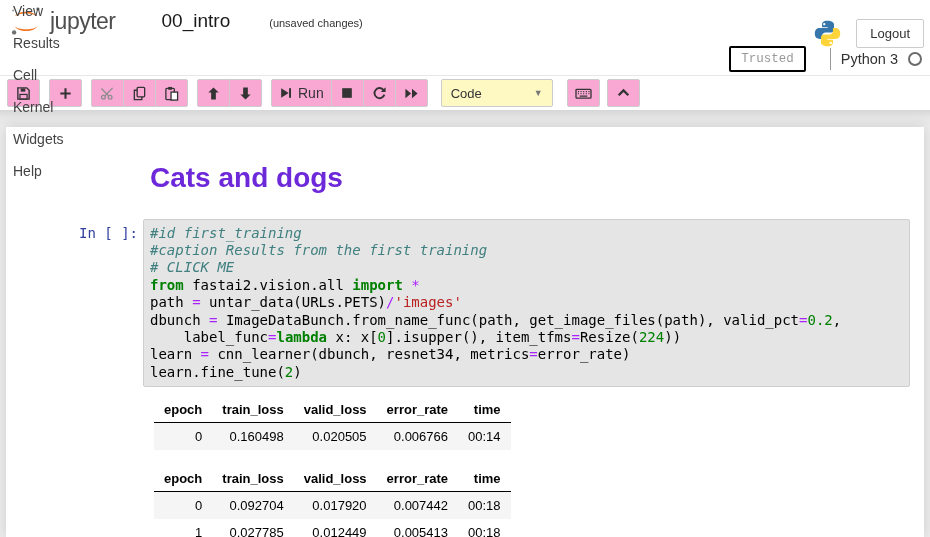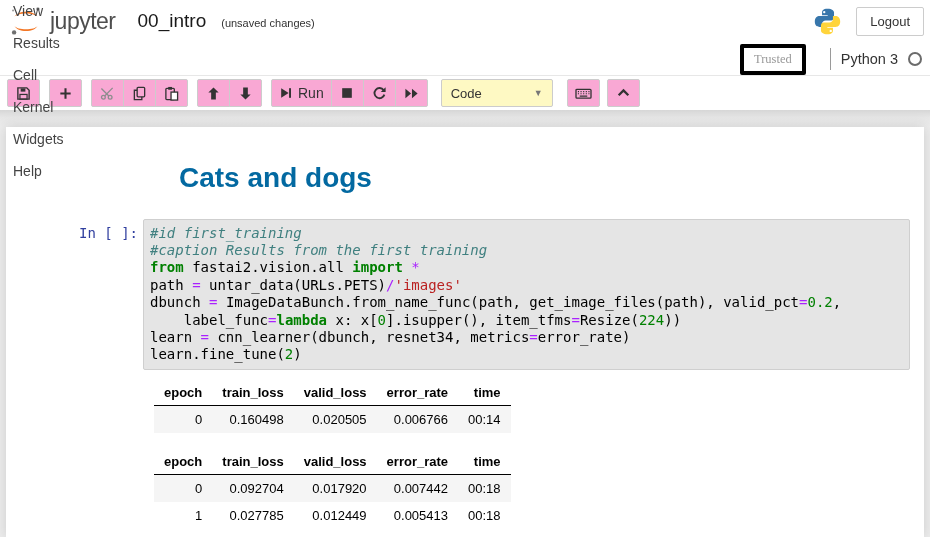--- a/index.html
+++ b/index.html
@@ -1,33 +1,33 @@
 <!DOCTYPE html>
 <html><head>
 <meta charset="utf-8">
 <style>
   * { box-sizing: border-box; margin: 0; padding: 0; }
   html, body { width: 930px; height: 537px; overflow: hidden; }
   body { font-family: "Liberation Sans", sans-serif; background: #eeeeee; color: #000; }
 
   
   .app-header { background: #fff; }
-  .topbar { height: 42px; position: relative; display: flex; align-items: center; padding-left: 8px; }
+  .topbar { height: 42px; position: relative; display: flex; align-items: center; padding-left: 8px; gap: 24px; }
   .logo-link { display: flex; align-items: center; text-decoration: none; cursor: pointer; }
   .wordmark { font-size: 23px; color: #4e4e4e; margin-left: 6px; letter-spacing: -0.5px; }
   .nb-title { font-size: 19px; color: #1a1a1a; margin-left: 22px; cursor: pointer; }
   .checkpoint { font-size: 11px; color: #333; margin-left: 15px; margin-top: 4px; }
-  .top-right { position: absolute; right: 6px; top: 0; height: 42px; display: flex; align-items: center; gap: 14px; }
+  .top-right { position: absolute; right: 6px; top: 12px; height: 42px; display: flex; align-items: center; gap: 14px; }
   .logout-btn { background: #fff; border: 1px solid #ccc; border-radius: 2px; padding: 6px 13px; font-size: 13px; color: #333; cursor: pointer; font-family: inherit; }
 
   .menubar { height: 34px; display: flex; align-items: center; position: relative; border-bottom: 1px solid #e7e7e7; }
   .menu-list { list-style: none; display: flex; flex-direction: column; }
   .menu-list li { font-size: 14px; color: #444; padding: 8px 13px; cursor: pointer; }
   .menu-right { position: absolute; right: 8px; top: 0; height: 34px; display: flex; align-items: center; gap: 10px; }
-  .trusted { border: 4px solid #000000; border-radius: 2px; background: #fff; color: #999; font-size: 12.5px; padding: 4px 10px; cursor: pointer; font-family: Liberation Serif, serif; }
+  .trusted { border: 2px solid #000000; border-radius: 2px; background: #fff; color: #999; font-size: 12.5px; padding: 4px 10px; cursor: pointer; font-family: Liberation Mono, monospace; }
   .vdivider { width: 1px; height: 22px; background: #9a9a9a; margin-left: 14px; }
   .kernel-name { font-size: 14.5px; color: #333; }
   .kernel-ind { width: 14px; height: 14px; border: 2px solid #6b6b6b; border-radius: 50%; }
 
   .toolbar { height: 34px; display: flex; align-items: center; padding-left: 7px; gap: 9px; }
   .btn-group { display: flex; }
   .tb-btn { height: 28px; min-width: 33px; background: #f9a8d4; border: 1px solid #ccc; border-radius: 2px; display: flex; align-items: center; justify-content: center; cursor: pointer; padding: 0 7px; gap: 5px; font-family: inherit; }
   .btn-group .tb-btn + .tb-btn { margin-left: -1px; border-radius: 0; }
   .btn-group .tb-btn:first-child { border-radius: 2px 0 0 2px; }
   .btn-group .tb-btn:last-child { border-radius: 0 2px 2px 0; }
@@ -35,21 +35,21 @@
   .run-label { font-size: 14px; color: #333; }
   .cell-type { height: 28px; width: 112px; border: 1px solid #ccc; border-radius: 2px; background: #fef9c3; display: flex; align-items: center; justify-content: space-between; padding: 0 9px; cursor: pointer; margin-left: 4px; }
   .cell-type .val { font-size: 13px; color: #333; }
   .cell-type .caret { font-size: 9px; color: #777; }
 
   .header-shadow { height: 17px; background: linear-gradient(to bottom, #d6d6d6 0%, #e7e7e7 45%, #eeeeee 100%); }
 
   
   .notebook { background: #fff; margin: 0 6px; height: 410px; box-shadow: 0 0 12px 1px rgba(87,87,87,0.2); overflow: hidden; }
   .md-cell { margin-top: 34px; padding-left: 144px; cursor: pointer; }
-  .md-cell h1 { font-size: 28px; font-weight: bold; color: #0369a1; line-height: 1.2; margin-left: 29px; }
+  .md-cell h1 { font-size: 28px; font-weight: bold; color: #6d28d9; line-height: 1.2; }
 
   .code-cell { display: flex; margin-top: 24px; }
   .prompt { width: 137px; flex: 0 0 137px; text-align: right; padding: 6px 5px 0 0; font-family: "DejaVu Sans Mono", monospace; font-size: 14px; color: #303F9F; }
   .input-box { flex: 1; margin-right: 14px; border: 1px solid #cfcfcf; background: #e5e5e5; border-radius: 2px; padding: 5px 6px; cursor: text; }
   .code-line { font-family: "DejaVu Sans Mono", monospace; font-size: 14px; line-height: 17.4px; white-space: pre; color: #000; }
   .tok-com { color: #408080; font-style: italic; }
   .tok-kw  { color: #008000; font-weight: bold; }
   .tok-str { color: #BA2121; }
   .tok-num { color: #008000; }
   .tok-op  { color: #AA22FF; }
@@ -216,20 +216,21 @@
 
   <div class="md-cell">
     <h1>Cats and dogs</h1>
   </div>
 
   <div class="code-cell">
     <div class="prompt">In [ ]:</div>
     <div class="input-box" id="code-editor">
         <div class="code-line"><span class="tok-com">#id first_training</span></div>
         <div class="code-line"><span class="tok-com">#caption Results from the first training</span></div>
+        <div class="code-line"><span class="tok-com"># CLICK ME</span></div>
         <div class="code-line"><span class="tok-kw">from</span><span class="tok-pl"> fastai2.vision.all </span><span class="tok-kw">import</span><span class="tok-pl"> </span><span class="tok-op">*</span></div>
         <div class="code-line"><span class="tok-pl">path </span><span class="tok-op">=</span><span class="tok-pl"> untar_data(URLs.PETS)</span><span class="tok-op">/</span><span class="tok-str">'images'</span></div>
         <div class="code-line"><span class="tok-pl">dbunch </span><span class="tok-op">=</span><span class="tok-pl"> ImageDataBunch.from_name_func(path, get_image_files(path), valid_pct</span><span class="tok-op">=</span><span class="tok-num">0.2</span><span class="tok-pl">,</span></div>
         <div class="code-line"><span class="tok-pl">    label_func</span><span class="tok-op">=</span><span class="tok-kw">lambda</span><span class="tok-pl"> x: x[</span><span class="tok-num">0</span><span class="tok-pl">].isupper(), item_tfms</span><span class="tok-op">=</span><span class="tok-pl">Resize(</span><span class="tok-num">224</span><span class="tok-pl">))</span></div>
         <div class="code-line"><span class="tok-pl">learn </span><span class="tok-op">=</span><span class="tok-pl"> cnn_learner(dbunch, resnet34, metrics</span><span class="tok-op">=</span><span class="tok-pl">error_rate)</span></div>
         <div class="code-line"><span class="tok-pl">learn.fine_tune(</span><span class="tok-num">2</span><span class="tok-pl">)</span></div>
       </div>
   </div>
 
   <div class="outputs">

